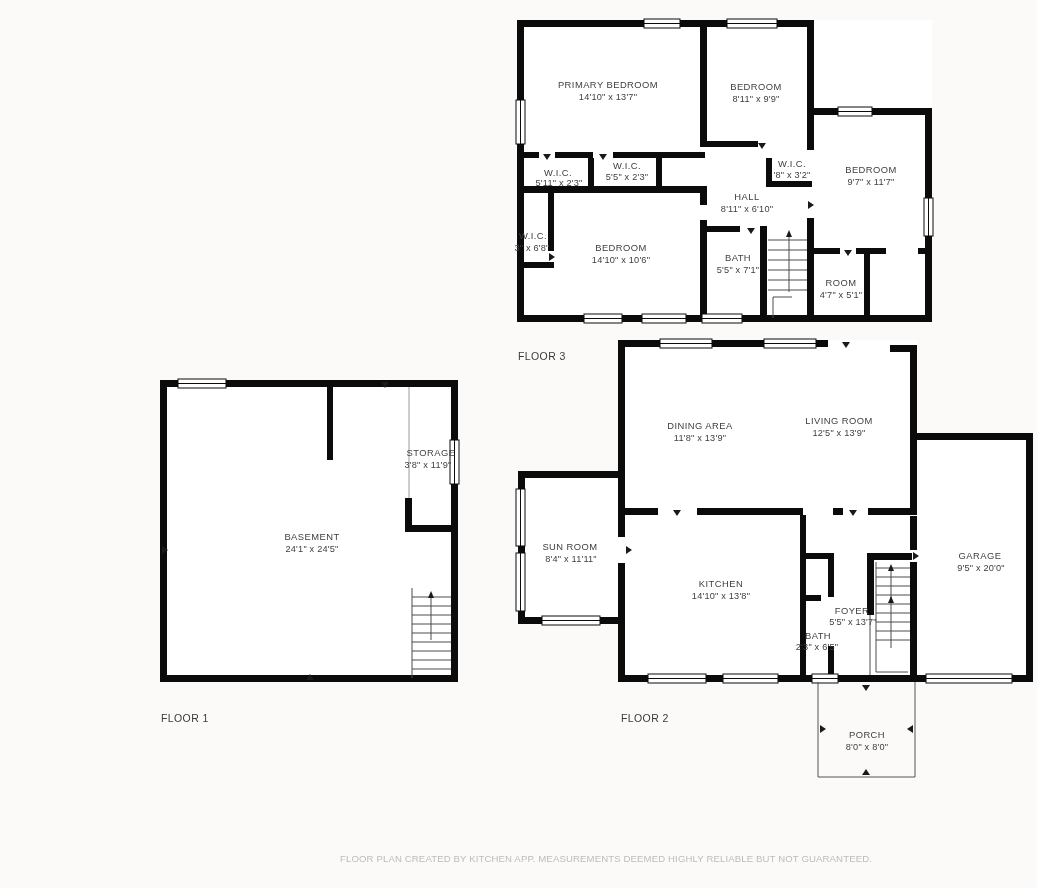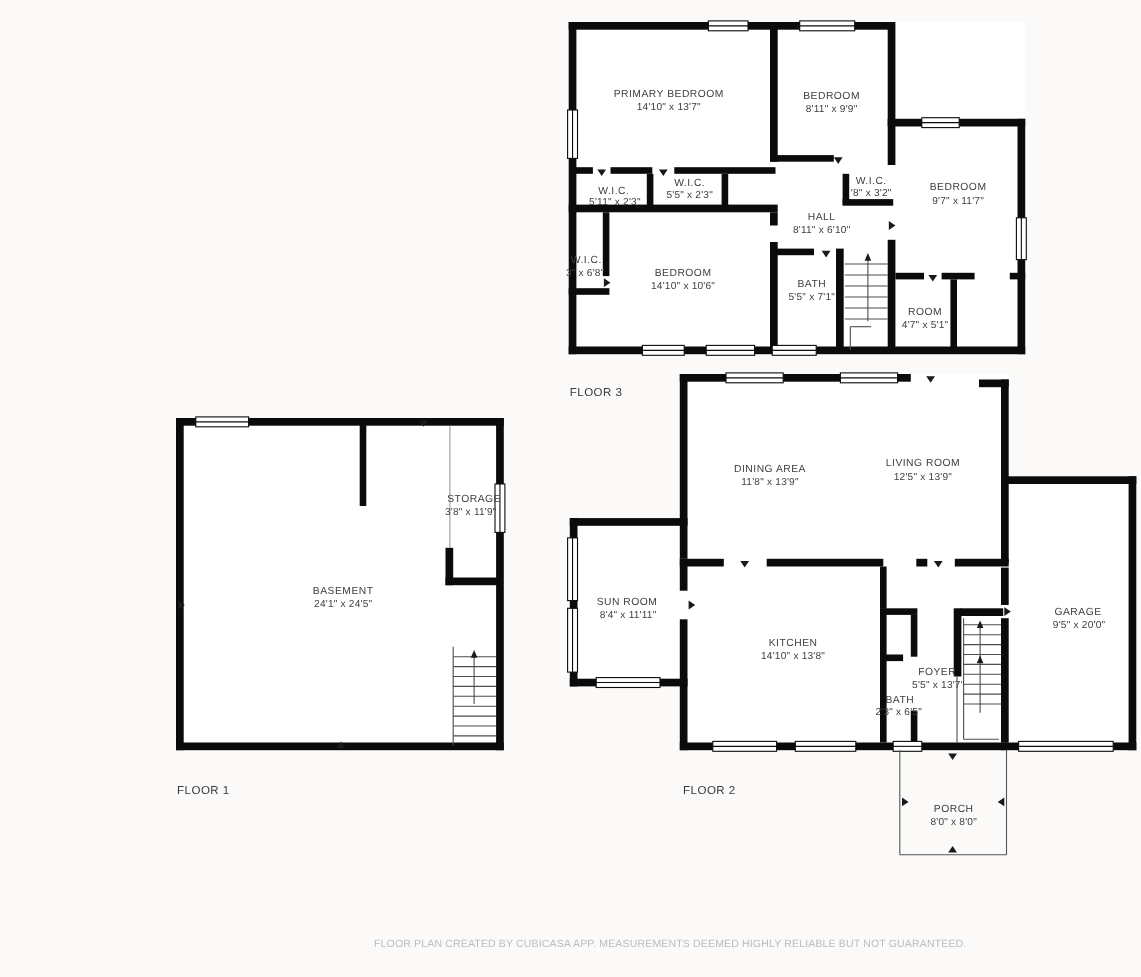--- a/index.html
+++ b/index.html
@@ -297,13 +297,13 @@
       <text class="rd" x="853" y="625">5'5" x 13'7"</text>
       <text class="rn" x="980" y="559">GARAGE</text>
       <text class="rd" x="981" y="571">9'5" x 20'0"</text>
       <text class="rn" x="867" y="738">PORCH</text>
       <text class="rd" x="867" y="750">8'0" x 8'0"</text>
     </g>
     <text class="fl" x="621" y="722">FLOOR 2</text>
   </g>
 </svg>
 
-<div id="disclaimer">FLOOR PLAN CREATED BY CUBICASA APP. MEASUREMENTS DEEMED HIGHLY RELIABLE BUT NOT GUARANTEED.</div>
+<div id="disclaimer">FLOOR PLAN CREATED BY KITCHEN APP. MEASUREMENTS DEEMED HIGHLY RELIABLE BUT NOT GUARANTEED.</div>
 
 </body></html>

